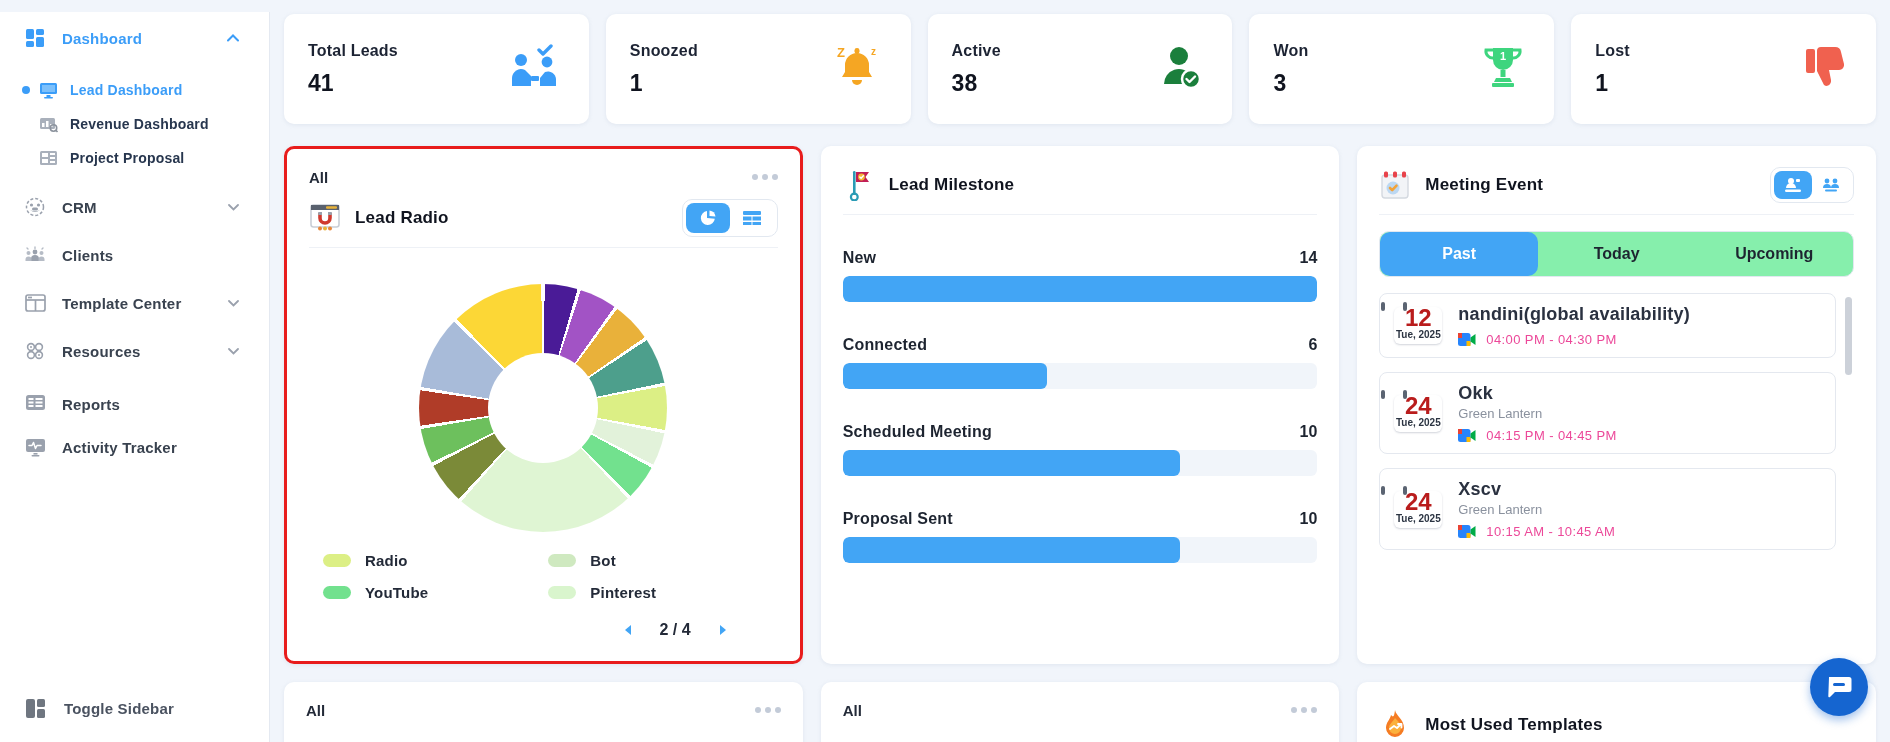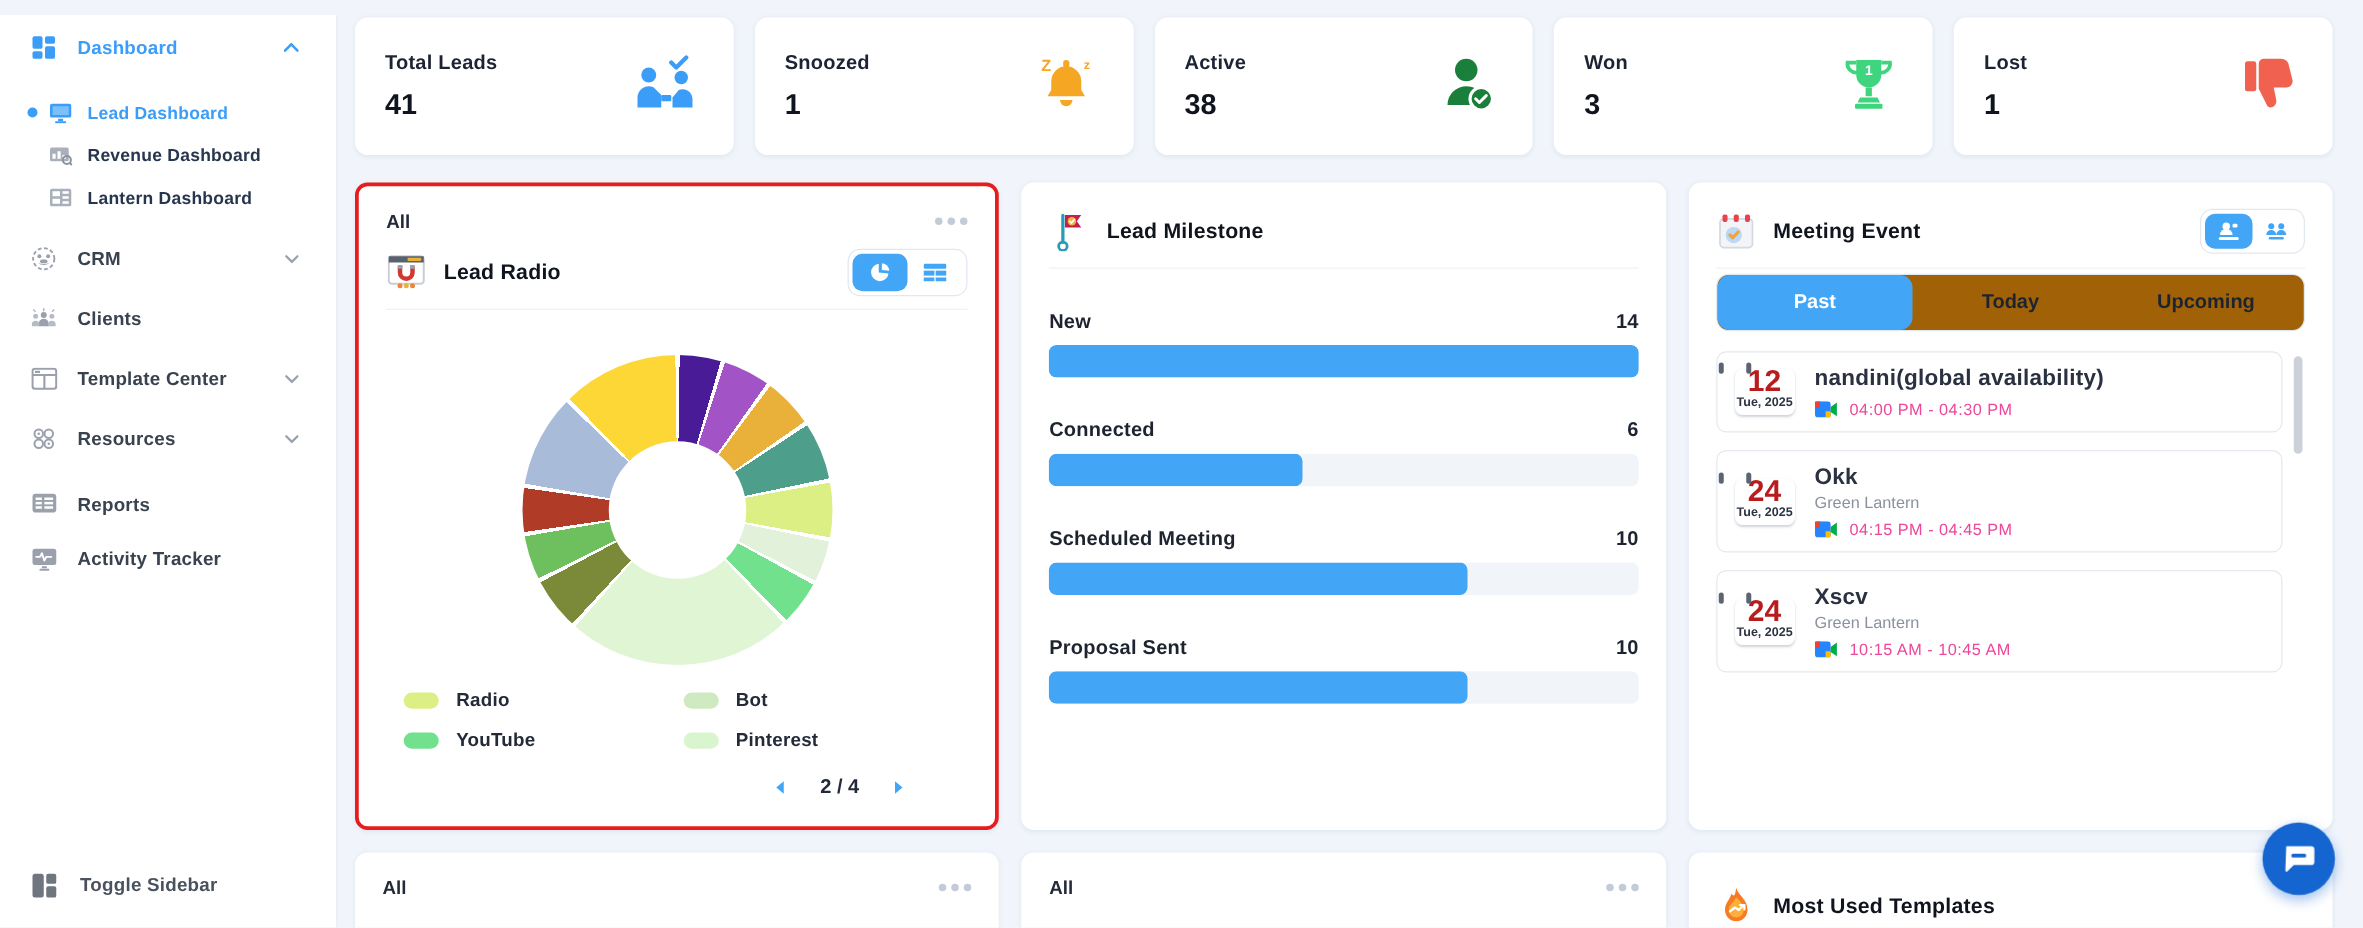--- a/index.html
+++ b/index.html
@@ -38,21 +38,21 @@
   .sub-item .nav-label { font-size:14px; font-weight:600; color:#27364e; letter-spacing:.2px;}
   .sub-item.active .nav-label { color:#3b9df8; }
   .toggle-row {
     margin-top:auto; margin-bottom:14px;
     display:flex; align-items:center; padding:0 24px; height:40px; cursor:pointer;
   }
   .toggle-row .nav-ic { width:22px; height:22px; margin-right:18px; display:flex; align-items:center; justify-content:center;}
   .toggle-row .nav-label { font-size:15px; font-weight:600; color:#4a5260; letter-spacing:.2px;}
 
   
-  .main { position:absolute; left:270px; top:0; right:0; bottom:0; padding:14px 24px 0 14px; }
+  .main { position:absolute; left:270px; top:0; right:0; bottom:0; padding:14px 14px 0 14px; }
 
   .stats-grid { display:grid; grid-template-columns:repeat(5,1fr); gap:17px; }
   .stat-card {
     background:#fff; border-radius:10px; height:110px;
     box-shadow:0 1px 4px rgba(150,165,190,.18);
     display:flex; align-items:center; justify-content:space-between;
     padding:0 28px 0 24px; cursor:pointer;
   }
   .stat-label { font-size:16px; font-weight:600; color:#1c2333; letter-spacing:.2px; }
   .stat-value { font-size:23px; font-weight:700; color:#10141f; margin-top:10px; }
@@ -99,21 +99,21 @@
   
   .bar-group { margin-top:34px; }
   .bar-group:first-of-type { margin-top:30px; }
   .bar-top { display:flex; justify-content:space-between; align-items:baseline; }
   .bar-label { font-size:16px; font-weight:600; color:#1d2430; letter-spacing:.2px;}
   .bar-value { font-size:16px; font-weight:600; color:#1d2430; }
   .bar-track { margin-top:9px; height:26px; border-radius:6px; background:#f1f5fa; overflow:hidden; }
   .bar-fill { height:100%; background:#42a5f5; border-radius:6px; }
 
   
-  .tabs { display:flex; border:1px solid #e2e8f0; border-radius:10px; margin-top:4px; height:46px; padding:0; background:#a16207; overflow:hidden;}
+  .tabs { display:flex; border:1px solid #e2e8f0; border-radius:10px; margin-top:16px; height:46px; padding:0; background:#86efac; overflow:hidden;}
   .tab { flex:1; display:flex; align-items:center; justify-content:center; font-size:16px; font-weight:600; color:#1d2430; cursor:pointer; border-radius:10px;}
   .tab.active { background:#42a5f5; color:#fff; }
   .event-list { margin-top:16px; padding-right:18px; position:relative; }
   .event-item { border:1px solid #e4e8ef; border-radius:8px; padding:10px 14px; margin-bottom:14px; display:flex; align-items:center; cursor:pointer; background:#fff;}
   .cal-ic { width:48px; border-radius:6px; overflow:visible; margin-right:16px; flex:0 0 auto; position:relative; box-shadow:0 1px 2px rgba(120,130,150,.35); }
   .cal-top { height:13px; background:#ef4352; border-radius:6px 6px 0 0; position:relative; }
   .cal-top i { position:absolute; top:-5px; width:4px; height:9px; background:#5b6472; border-radius:2px; }
   .cal-top i.p1 { left:9px; } .cal-top i.p2 { right:9px; }
   .cal-body { background:#f2f7fe; text-align:center; padding:2px 0 0; border-radius:0 0 6px 6px;}
   .cal-day { font-size:24px; font-weight:700; color:#b91c1c; line-height:22px;}
@@ -190,21 +190,21 @@
       <span class="nav-ic">
         <svg width="19" height="16" viewBox="0 0 19 16">
             <rect x="1" y="1" width="17" height="14" rx="1.5" fill="#a9b0bb"></rect>
             <rect x="3" y="3" width="6" height="4" fill="#fff"></rect>
             <rect x="3" y="9" width="6" height="4" fill="#fff"></rect>
             <rect x="11" y="3" width="5" height="2" fill="#fff"></rect>
             <rect x="11" y="7" width="5" height="2" fill="#fff"></rect>
             <rect x="11" y="11" width="5" height="2" fill="#fff"></rect>
           </svg>
       </span>
-      <span class="nav-label">Lantern Dashboard</span>
+      <span class="nav-label">Project Proposal</span>
     </div>
   </div>
 
   <div class="nav-item" style="margin-bottom:20px;">
     <span class="nav-ic">
       <svg width="22" height="22" viewBox="0 0 22 22">
           <circle cx="11" cy="11" r="8.5" fill="none" stroke="#9aa1ad" stroke-width="1.5" stroke-dasharray="3 2"></circle>
           <circle cx="7.5" cy="9" r="1.6" fill="#9aa1ad"></circle>
           <circle cx="14.5" cy="9" r="1.6" fill="#9aa1ad"></circle>
           <path d="M6 14 q5 4 10 0 q-5 2.5 -10 0z" fill="#9aa1ad"></path>

